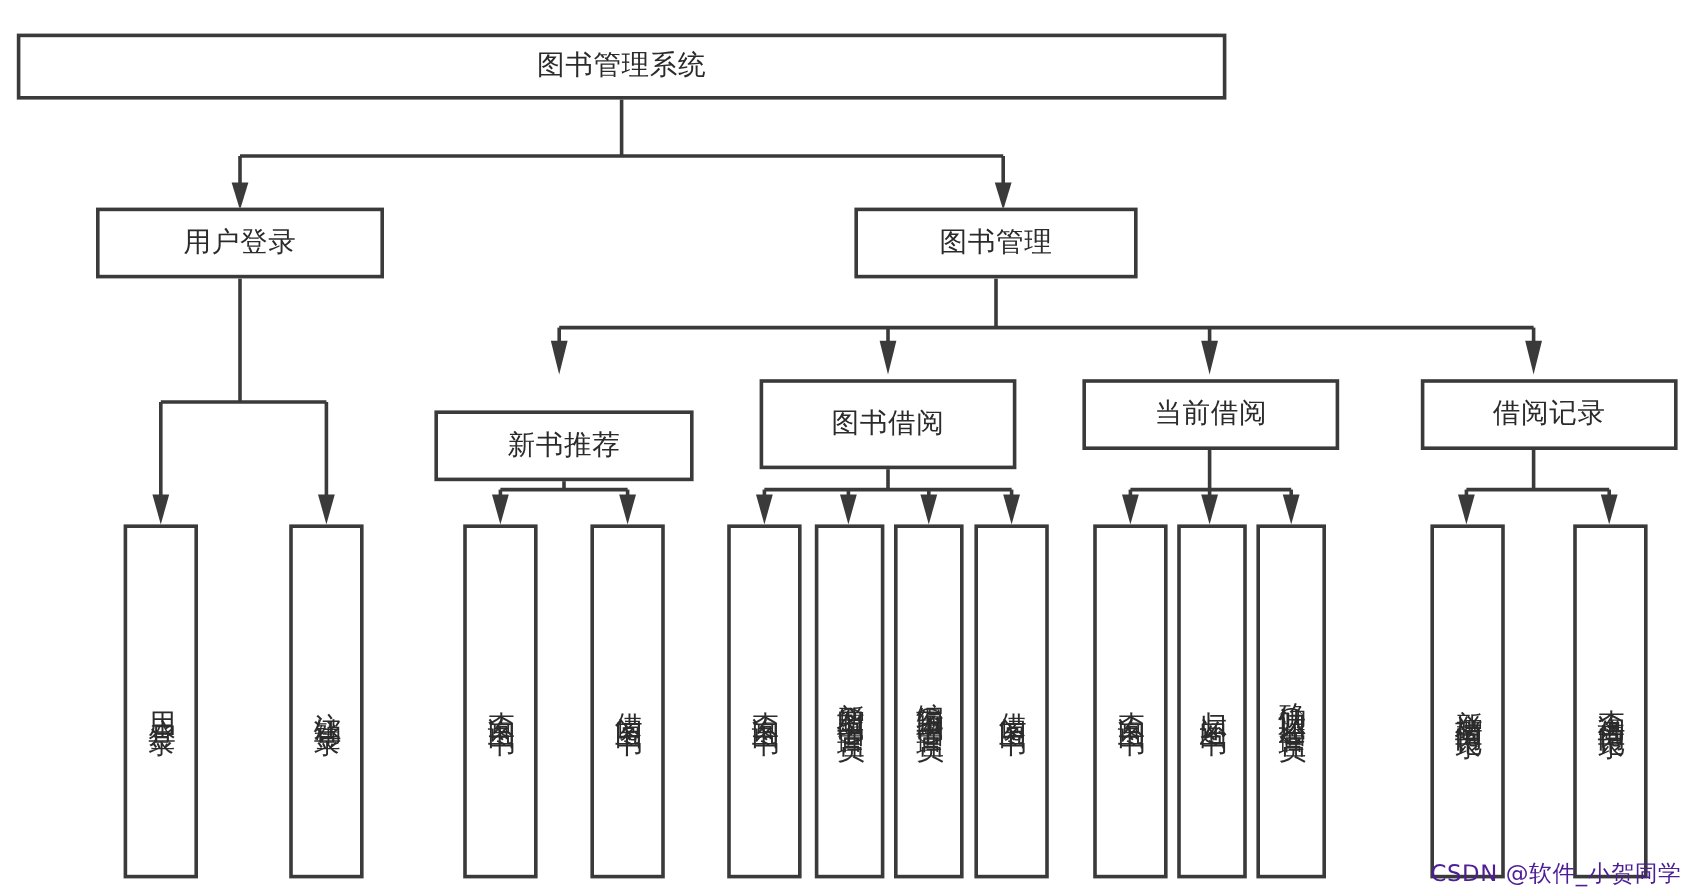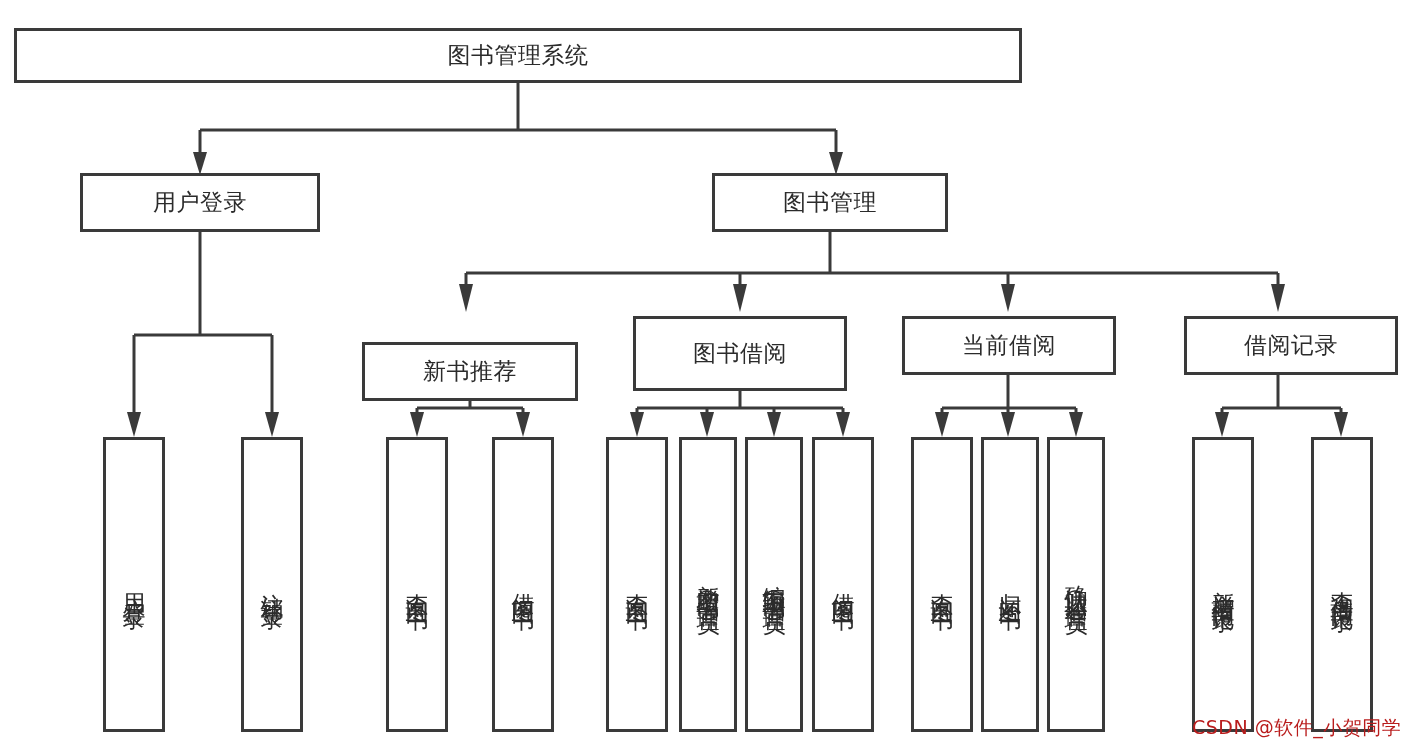--- a/index.html
+++ b/index.html
@@ -60,21 +60,21 @@
   #edges {
     position: absolute;
     left: 0;
     top: 0;
     width: 1405px;
     height: 747px;
     pointer-events: none;
   }
   .watermark {
     position: absolute;
-    color: #b91c1c;
+    color: #4c1d95;
     font-size: 19px;
     white-space: nowrap;
     letter-spacing: 0.5px;
   }
 </style>
 </head>
 <body>
 
 <div id="canvas">
 

